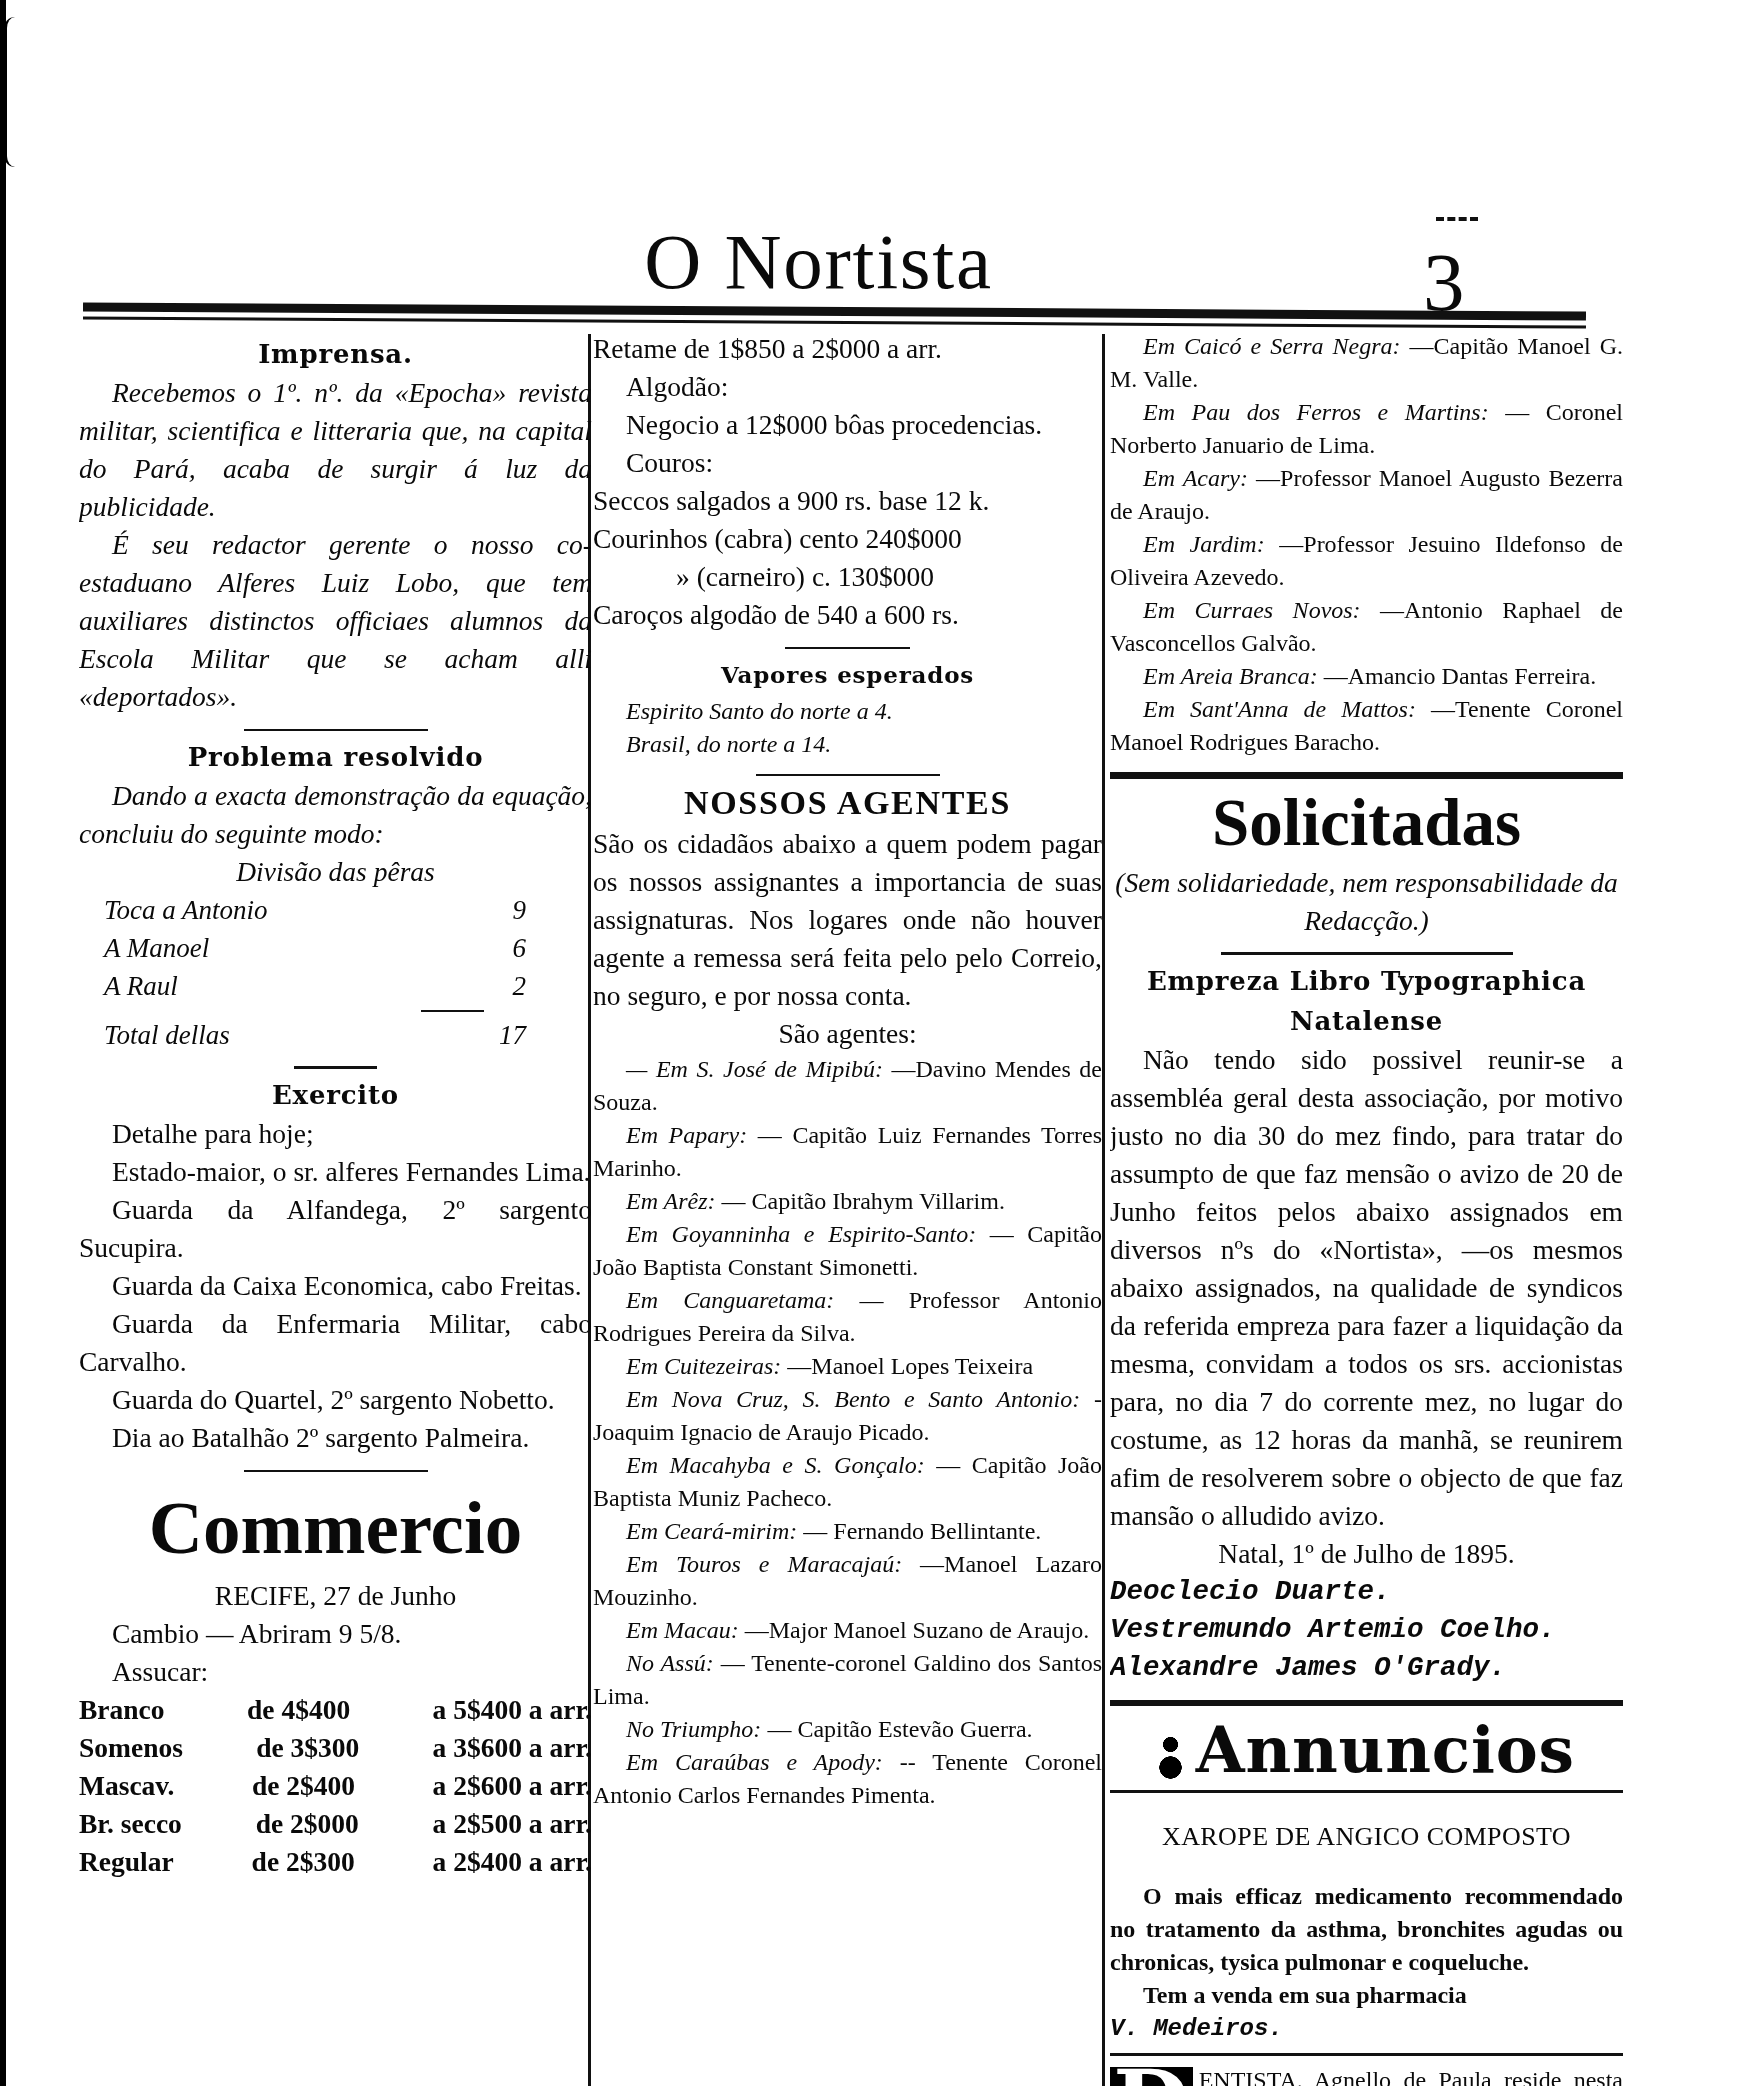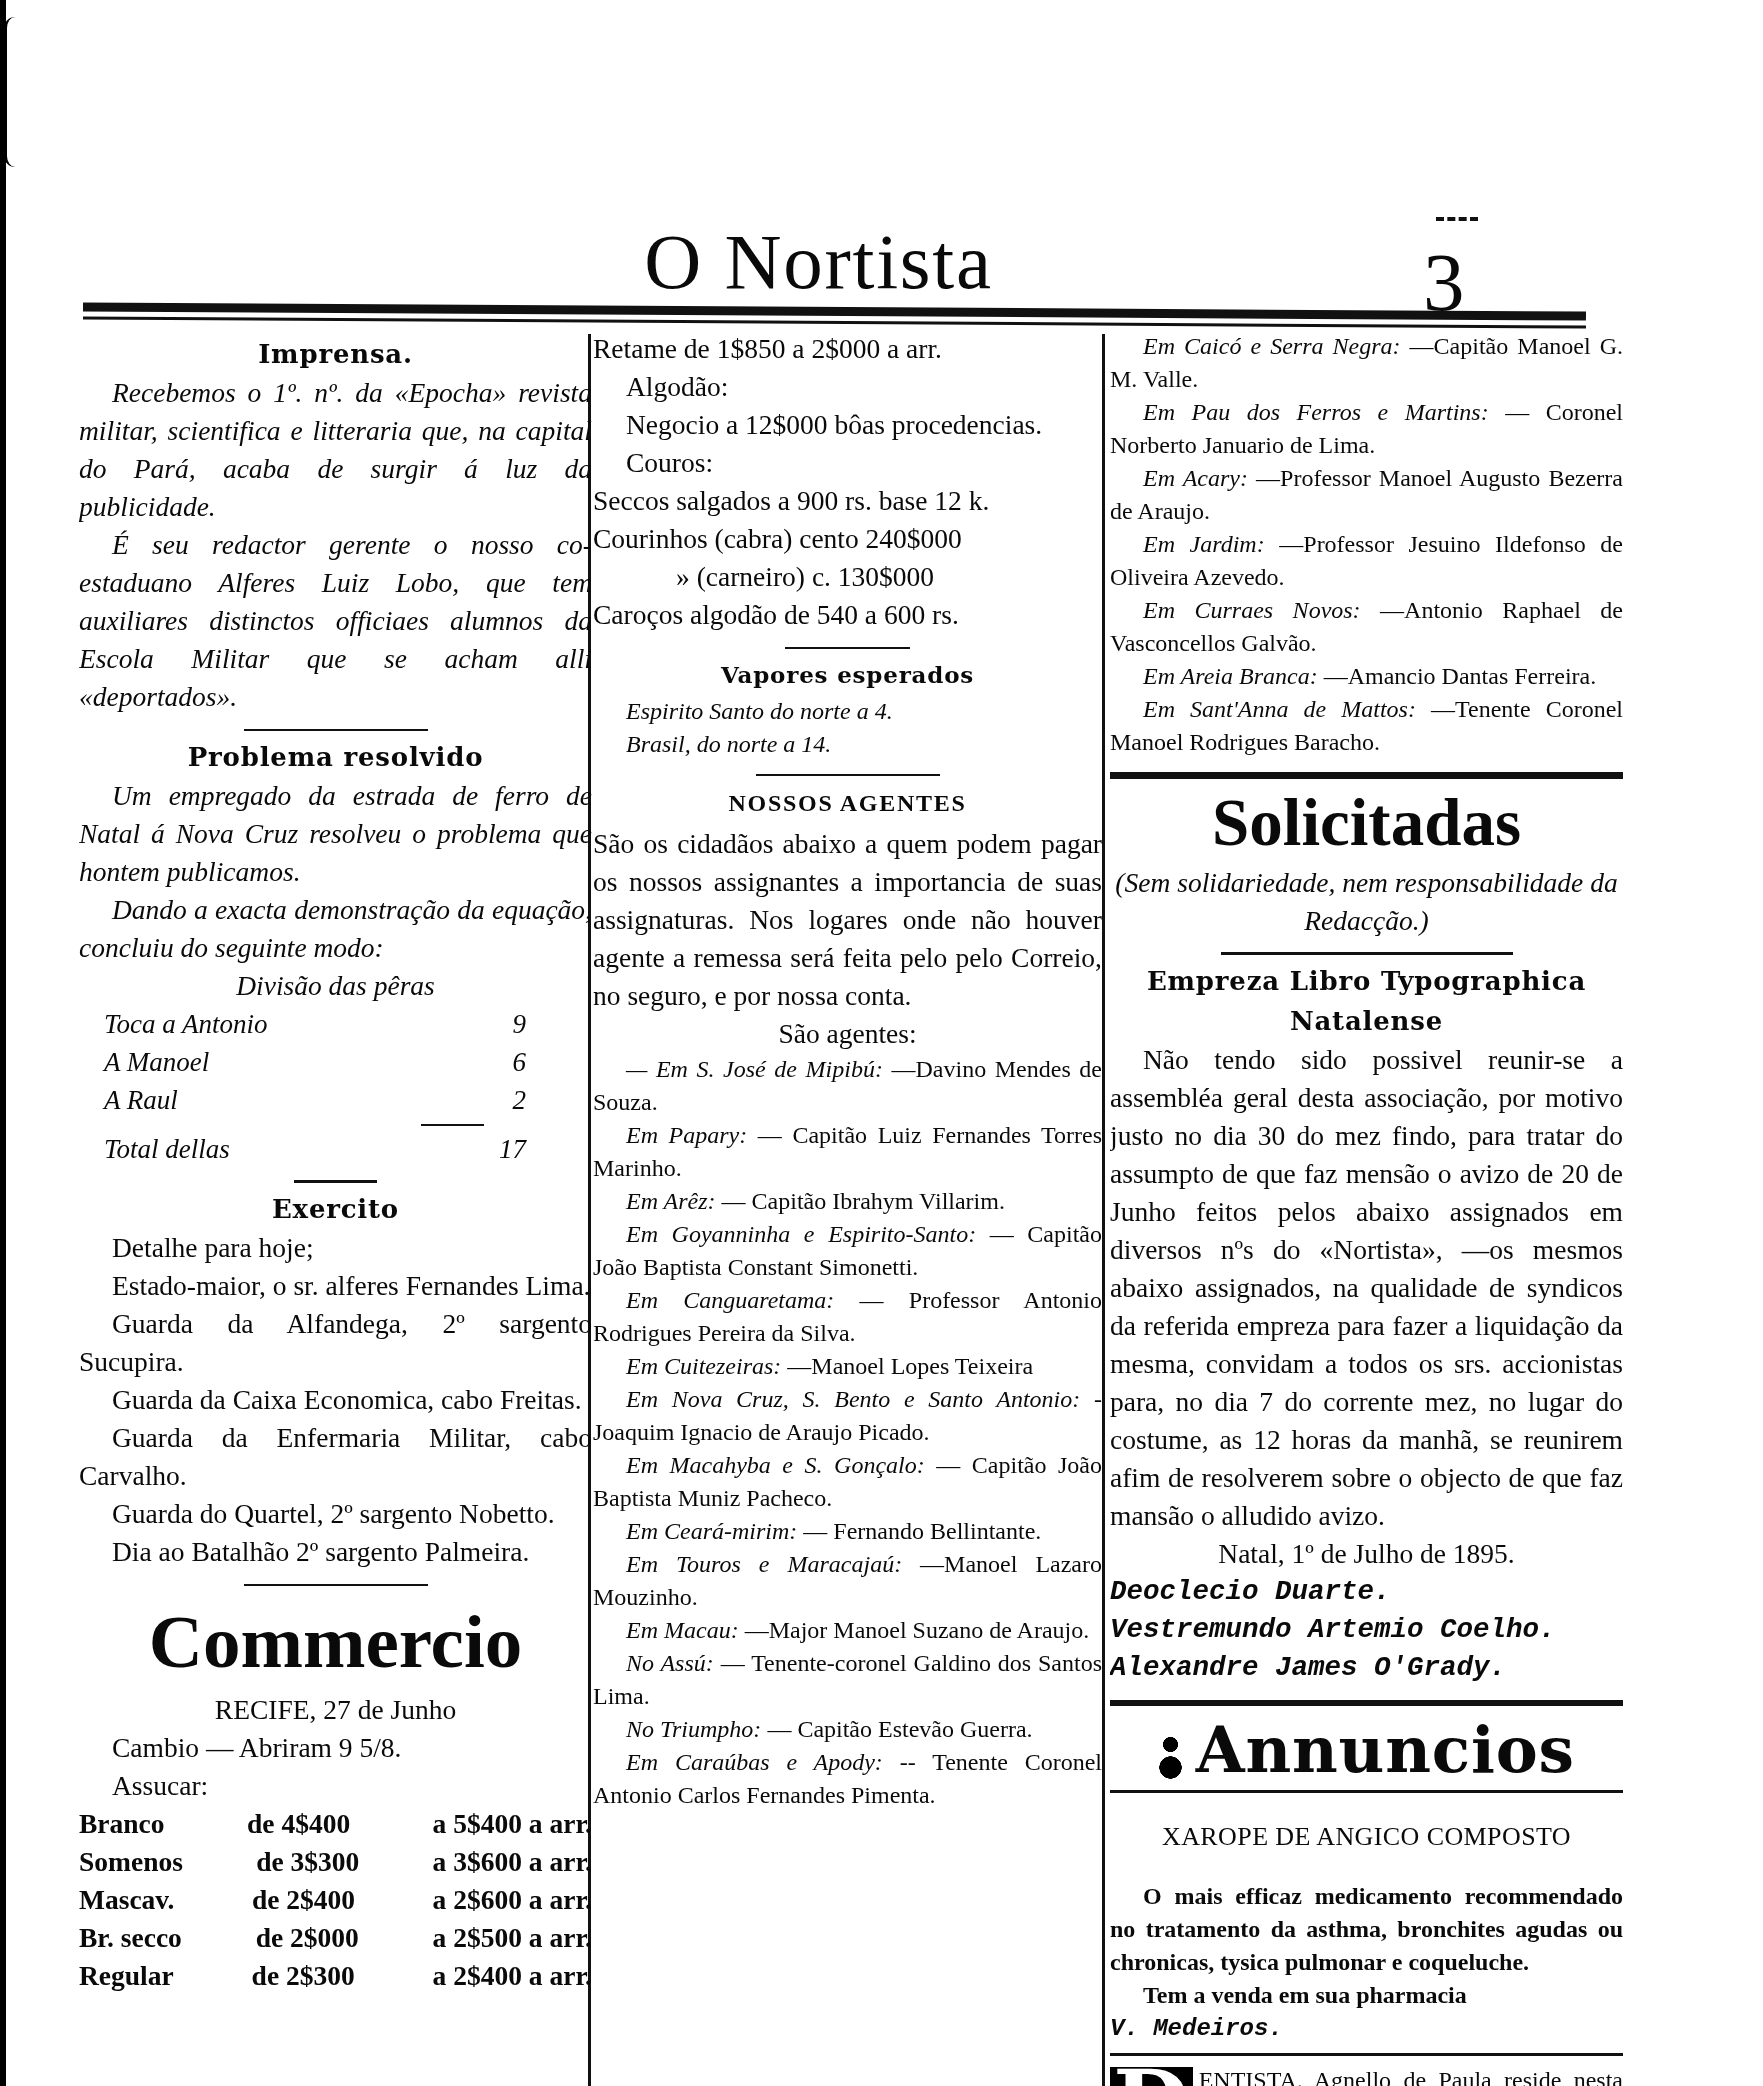--- a/index.html
+++ b/index.html
@@ -24,21 +24,21 @@
   .vline { position: absolute; top: 334px; width: 2.5px; height: 1970px; background: #111; }
   .v1 { left: 588px; }
   .v2 { left: 1102px; }
   .p { font-size: 27.5px; line-height: 38px; text-align: justify; margin: 0; text-indent: 33px; }
   .p-noindent { text-indent: 0; }
   .it { font-style: italic; }
   .small { font-size: 24px; line-height: 33px; }
   .head-black { font-family: "DejaVu Serif", serif; font-weight: 900; text-align: center;
                 font-size: 26px; line-height: 40px; margin: 4.2px 0 0 0; letter-spacing: 0.8px; }
   .head-big { text-align: center; font-size: 75px; line-height: 88px; margin: 12.5px 0 4.2px 0; }
-  .head-caps { text-align: center; font-size: 24px; line-height: 40px; letter-spacing: 1.7px; margin: 2.5px 0; }
+  .head-caps { text-align: center; font-size: 34px; line-height: 40px; letter-spacing: 1.7px; margin: 2.5px 0; }
   .center { text-align: center; text-indent: 0; }
   .right { text-indent: 0; font-family: Liberation Mono, monospace; }
   .short-rule { width: 184px; height: 2.1px; background: #111; margin: 12.5px auto 6.7px auto; }
   .thick-rule { width: 100%; height: 7.5px; background: #111; margin: 12.5px 0 5.8px 0; }
   .thin-rule { width: 100%; height: 2.5px; background: #111; margin: 0 0 8.3px 0; }
   table.div-table { width: 92%; margin: 0 0 0 25px; border-collapse: collapse; font-style: italic; font-size: 27px; }
   table.div-table td { padding: 0; line-height: 38px; }
   table.div-table td.num { text-align: right; padding-right: 50px; }
   .sum-rule { width: 63px; height: 2.1px; background: #111; margin: 4.2px 0 4.2px 342px; }
   .price-row { display: flex; justify-content: space-between; font-size: 27.5px; line-height: 38px; font-weight: bold; }
@@ -68,21 +68,20 @@
 <div class="col col1">
   <section>
     <h3 class="head-black">Imprensa.</h3>
     <p class="p it">Recebemos o 1º. nº. da «Epocha» revista militar, scientifica e litteraria que, na capital do Pará, acaba de surgir á luz da publicidade.</p>
     <p class="p it">É seu redactor gerente o nosso co-estaduano Alferes Luiz Lobo, que tem auxiliares distinctos officiaes alumnos da Escola Militar que se acham alli «deportados».</p>
   </section>
   <div class="short-rule"></div>
 
   <section>
     <h3 class="head-black">Problema resolvido</h3>
-    <p class="p it">Um empregado da estrada de ferro de Natal á Nova Cruz resolveu o problema que hontem publicamos.</p>
     <p class="p it">Dando a exacta demonstração da equação, concluiu do seguinte modo:</p>
     <p class="p it center">Divisão das pêras</p>
     <table class="div-table">
       <tbody>
           <tr>
         <td>Toca a Antonio</td>
         <td class="num">9</td>
       </tr>
       <tr>
         <td>A Manoel</td>

